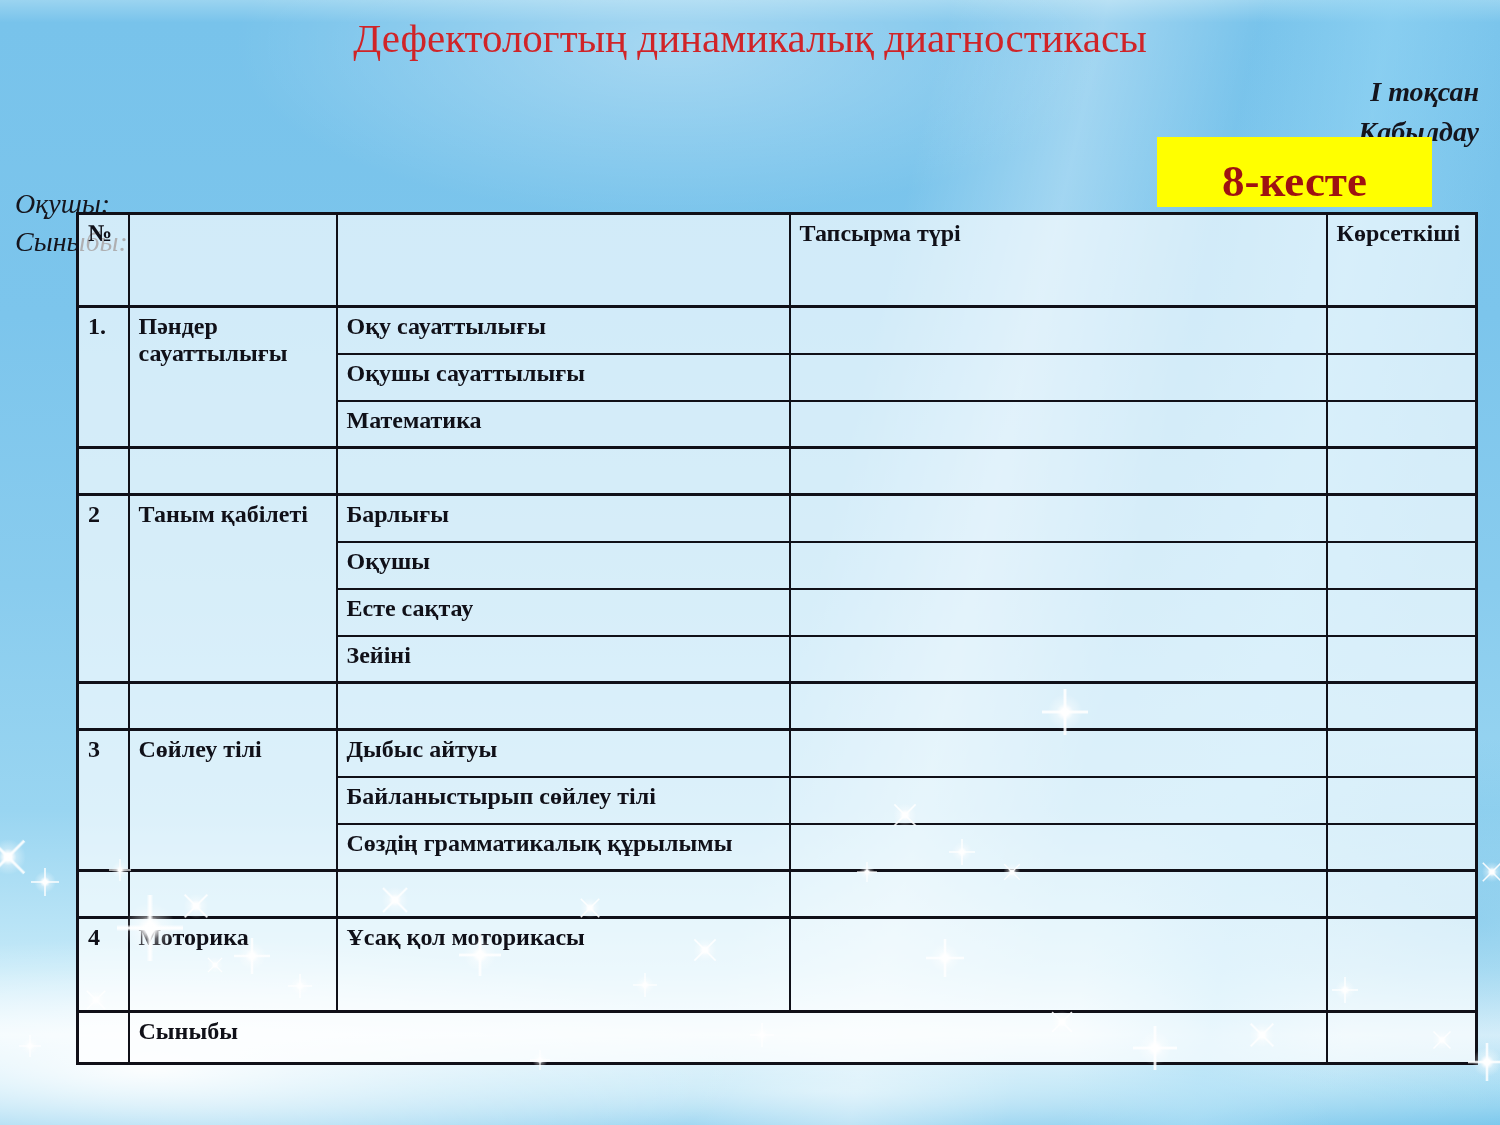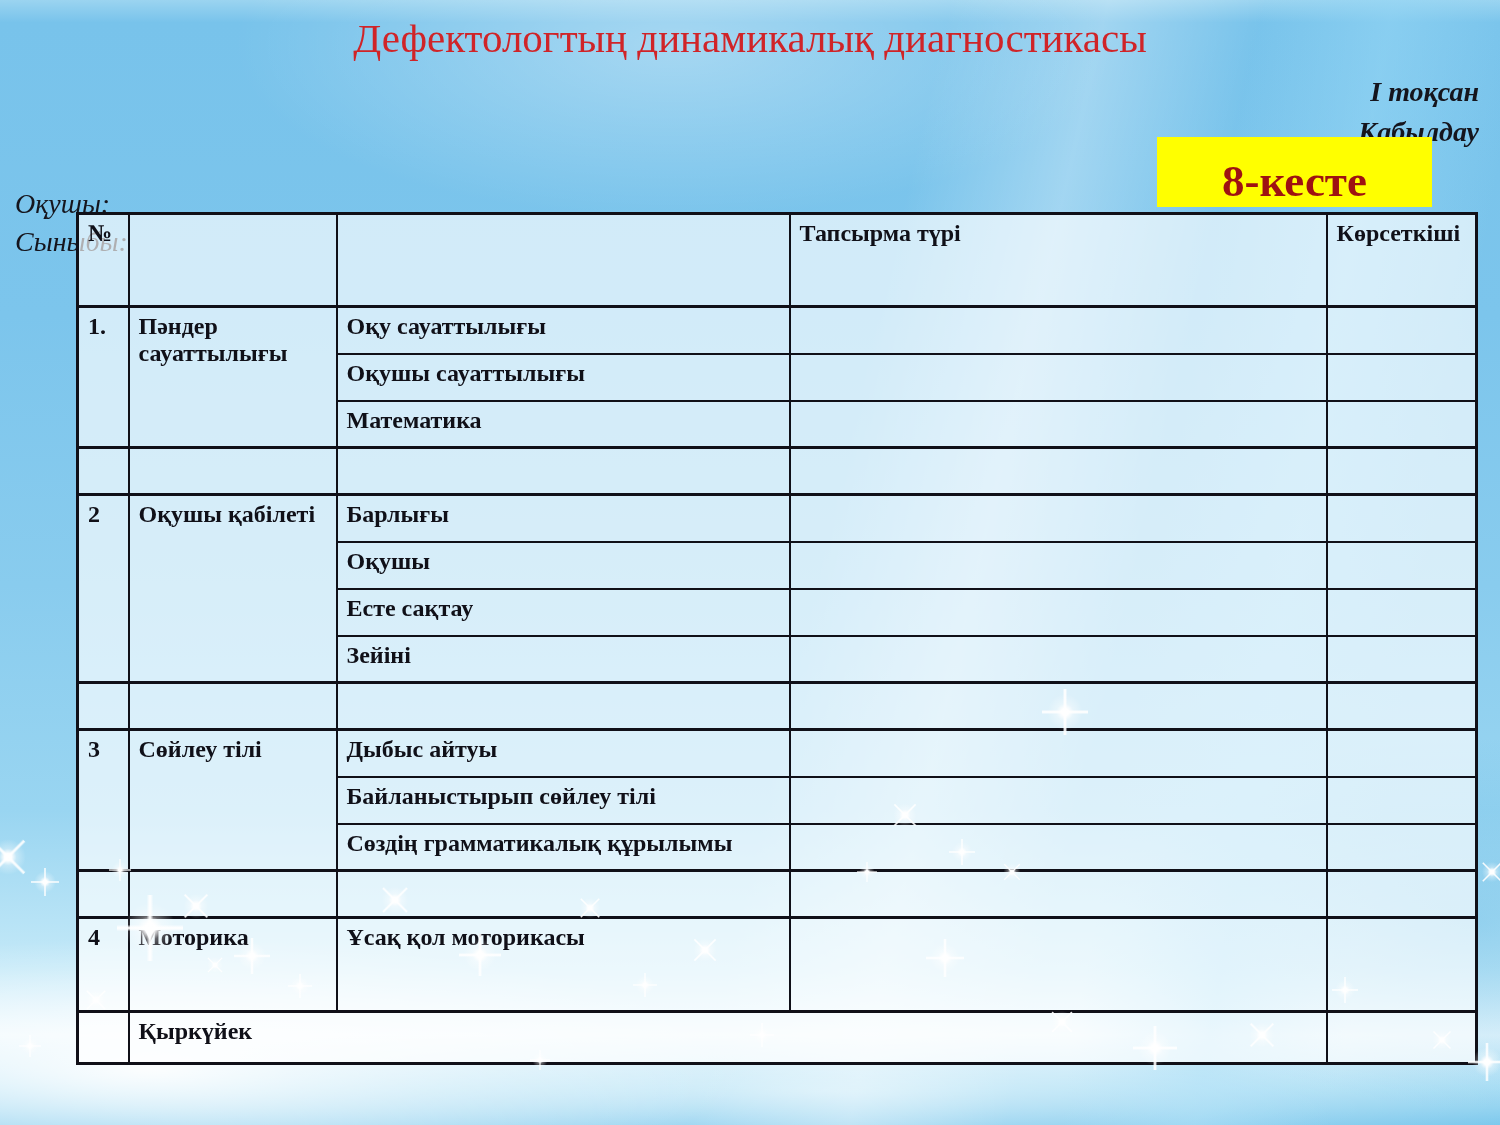--- a/index.html
+++ b/index.html
@@ -120,21 +120,21 @@
         </tr>
         <tr class="sep group-start">
           <td class="c-num"></td>
           <td class="c-cat"></td>
           <td class="c-sub"></td>
           <td class="c-task"></td>
           <td class="c-ind"></td>
         </tr>
         <tr class="group-start">
           <td class="c-num" rowspan="4">2</td>
-          <td class="c-cat" rowspan="4">Оқушы қабілеті</td>
+          <td class="c-cat" rowspan="4">Таным қабілеті</td>
           <td class="c-sub">Барлығы</td>
           <td class="c-task"></td>
           <td class="c-ind"></td>
         </tr>
         <tr>
           <td class="c-sub">Оқушы</td>
           <td class="c-task"></td>
           <td class="c-ind"></td>
         </tr>
         <tr>
@@ -180,21 +180,21 @@
         </tr>
         <tr class="group-start tall">
           <td class="c-num" rowspan="1">4</td>
           <td class="c-cat" rowspan="1">Моторика</td>
           <td class="c-sub">Ұсақ қол моторикасы</td>
           <td class="c-task"></td>
           <td class="c-ind"></td>
         </tr>
         <tr class="total group-start">
           <td class="c-num"></td>
-          <td class="c-cat" colspan="3">Қыркүйек</td>
+          <td class="c-cat" colspan="3">Сыныбы</td>
           <td class="c-ind"></td>
         </tr>
       </tbody>
   </table>
 
 <div class="sp" style="left: 117px; top: 895px; width: 66px; height: 66px;"></div>
     <div class="sp r" style="left: -15px; top: 834px; width: 46px; height: 46px;"></div>
     <div class="sp" style="left: 31px; top: 868px; width: 28px; height: 28px;"></div>
     <div class="sp r" style="left: 180px; top: 890px; width: 32px; height: 32px;"></div>
     <div class="sp" style="left: 234px; top: 938px; width: 36px; height: 36px;"></div>

